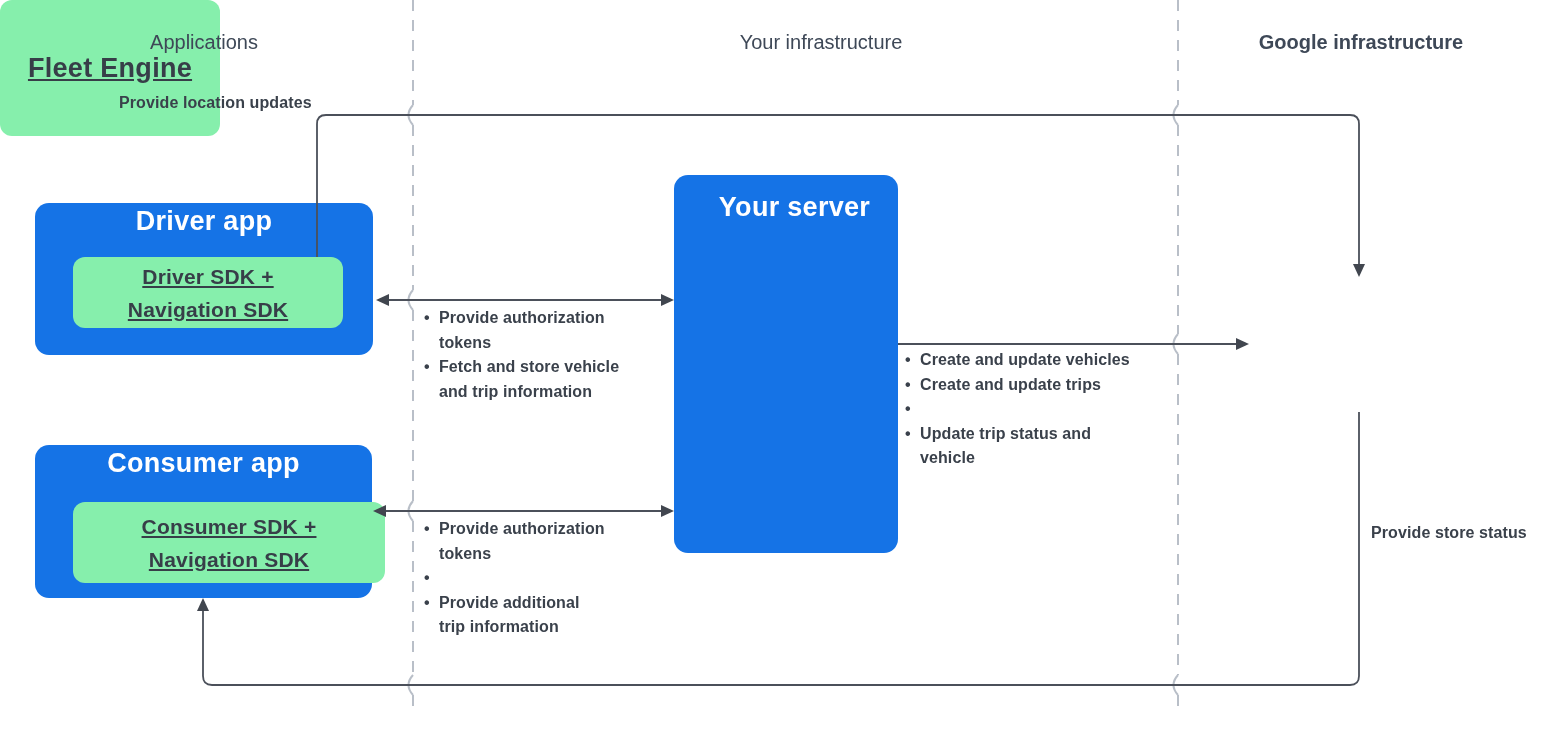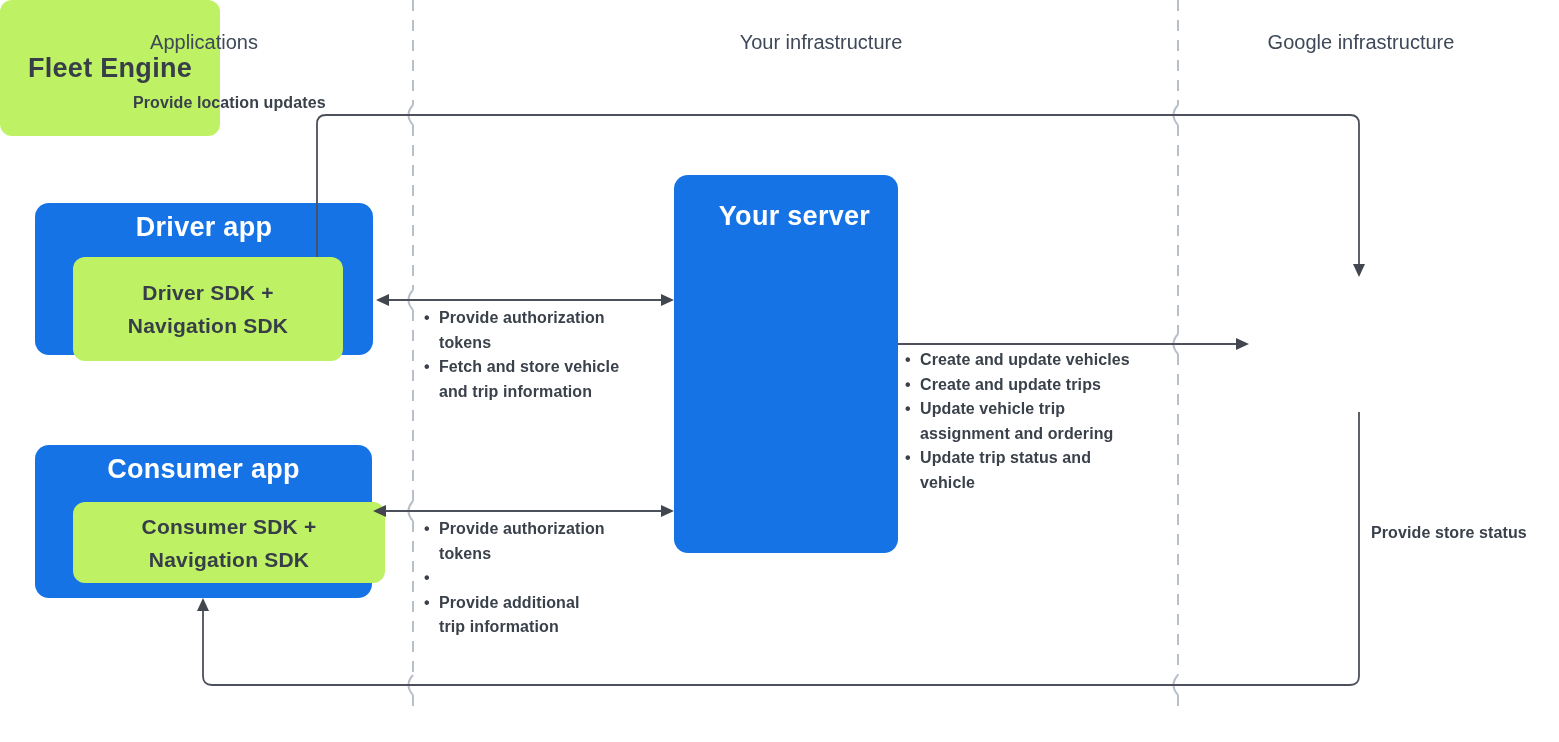--- a/index.html
+++ b/index.html
@@ -7,60 +7,60 @@
     position:relative;width:1559px;height:742px;background:#ffffff;
     font-family:"Liberation Sans","DejaVu Sans",sans-serif;overflow:hidden;
   }
   
   .col-head{
     position:absolute;top:31px;font-size:20px;font-weight:400;
     color:#3e4857;text-align:center;white-space:nowrap;
   }
   #head-apps{left:79px;width:250px;}
   #head-your{left:691px;width:260px;}
-  #head-google{left:1231px;width:260px;}
+  #head-google{left:1231px;width:260px;font-weight:bold;}
 
   
   svg.wires{position:absolute;left:0;top:0;pointer-events:none;}
   .divider{stroke:#b9bfc8;stroke-width:2;fill:none;stroke-dasharray:11 9;}
   .divider-hop{stroke:#b9bfc8;stroke-width:2;fill:none;}
   .wire{stroke:#4b505a;stroke-width:1.8;fill:none;}
   .head{fill:#41464f;stroke:none;}
 
   
   .node{position:absolute;border-radius:14px;box-sizing:border-box;}
   .blue{background:#1573e6;}
-  .yellow{background:#bef264;}
+  .yellow{background:#86efac;text-decoration:underline;}
   .node-title{
     color:#ffffff;font-weight:700;font-size:27px;letter-spacing:.3px;
-    text-align:center;margin-top:9px;
+    text-align:center;margin-top:3px;
   }
   #node-driver-app{left:35px;top:203px;width:338px;height:152px;}
   #node-consumer-app{left:35px;top:445px;width:337px;height:153px;}
   #node-your-server{left:674px;top:175px;width:224px;height:378px;}
-  #node-your-server .node-title{margin-top:26px;padding-left:17px;}
+  #node-your-server .node-title{margin-top:17px;padding-left:17px;}
   .sdk{
     position:absolute;border-radius:12px;display:flex;align-items:center;
     justify-content:center;text-align:center;font-weight:700;font-size:21px;
     color:#373e48;line-height:33px;white-space:pre-line;letter-spacing:.2px;
   }
-  #node-driver-sdk{left:73px;top:257px;width:270px;height:104px;}
+  #node-driver-sdk{left:73px;top:257px;width:270px;height:71px;}
   #node-consumer-sdk{left:73px;top:502px;width:312px;height:81px;}
   #node-fleet-engine{
     left:1250px;top:276px;width:220px;height:136px;border-radius:12px;
     display:flex;align-items:center;justify-content:center;
     font-weight:700;font-size:27px;color:#373e48;letter-spacing:.3px;
   }
 
   
   .lbl{
     position:absolute;font-weight:700;font-size:16px;color:#3a414b;
     white-space:nowrap;letter-spacing:.1px;
   }
-  #lbl-location{left:133px;top:94px;}
+  #lbl-location{left:119px;top:94px;}
   #lbl-tripstatus{left:1371px;top:524px;}
   .bullets{
     position:absolute;font-weight:700;font-size:16px;color:#3a414b;
     line-height:24.5px;letter-spacing:.1px;
   }
   #bullets-driver{left:424px;top:306px;}
   #bullets-server{left:905px;top:348px;}
   #bullets-consumer{left:424px;top:517px;}
   .bi{display:flex;}
   .bi .dot{flex:0 0 15px;width:15px;}
@@ -157,22 +157,20 @@
     <div class="bi">
       <span class="dot">•</span>
       <span class="txt">Create and update vehicles</span>
     </div>
     <div class="bi">
       <span class="dot">•</span>
       <span class="txt">Create and update trips</span>
     </div>
     <div class="bi">
       <span class="dot">•</span>
-      <span class="txt">Update vehicle trip
-assignment and ordering</span>
     </div>
     <div class="bi">
       <span class="dot">•</span>
       <span class="txt">Update trip status and
 vehicle</span>
     </div>
   </div>
 
   <div class="bullets" id="bullets-consumer">
     <div class="bi">

